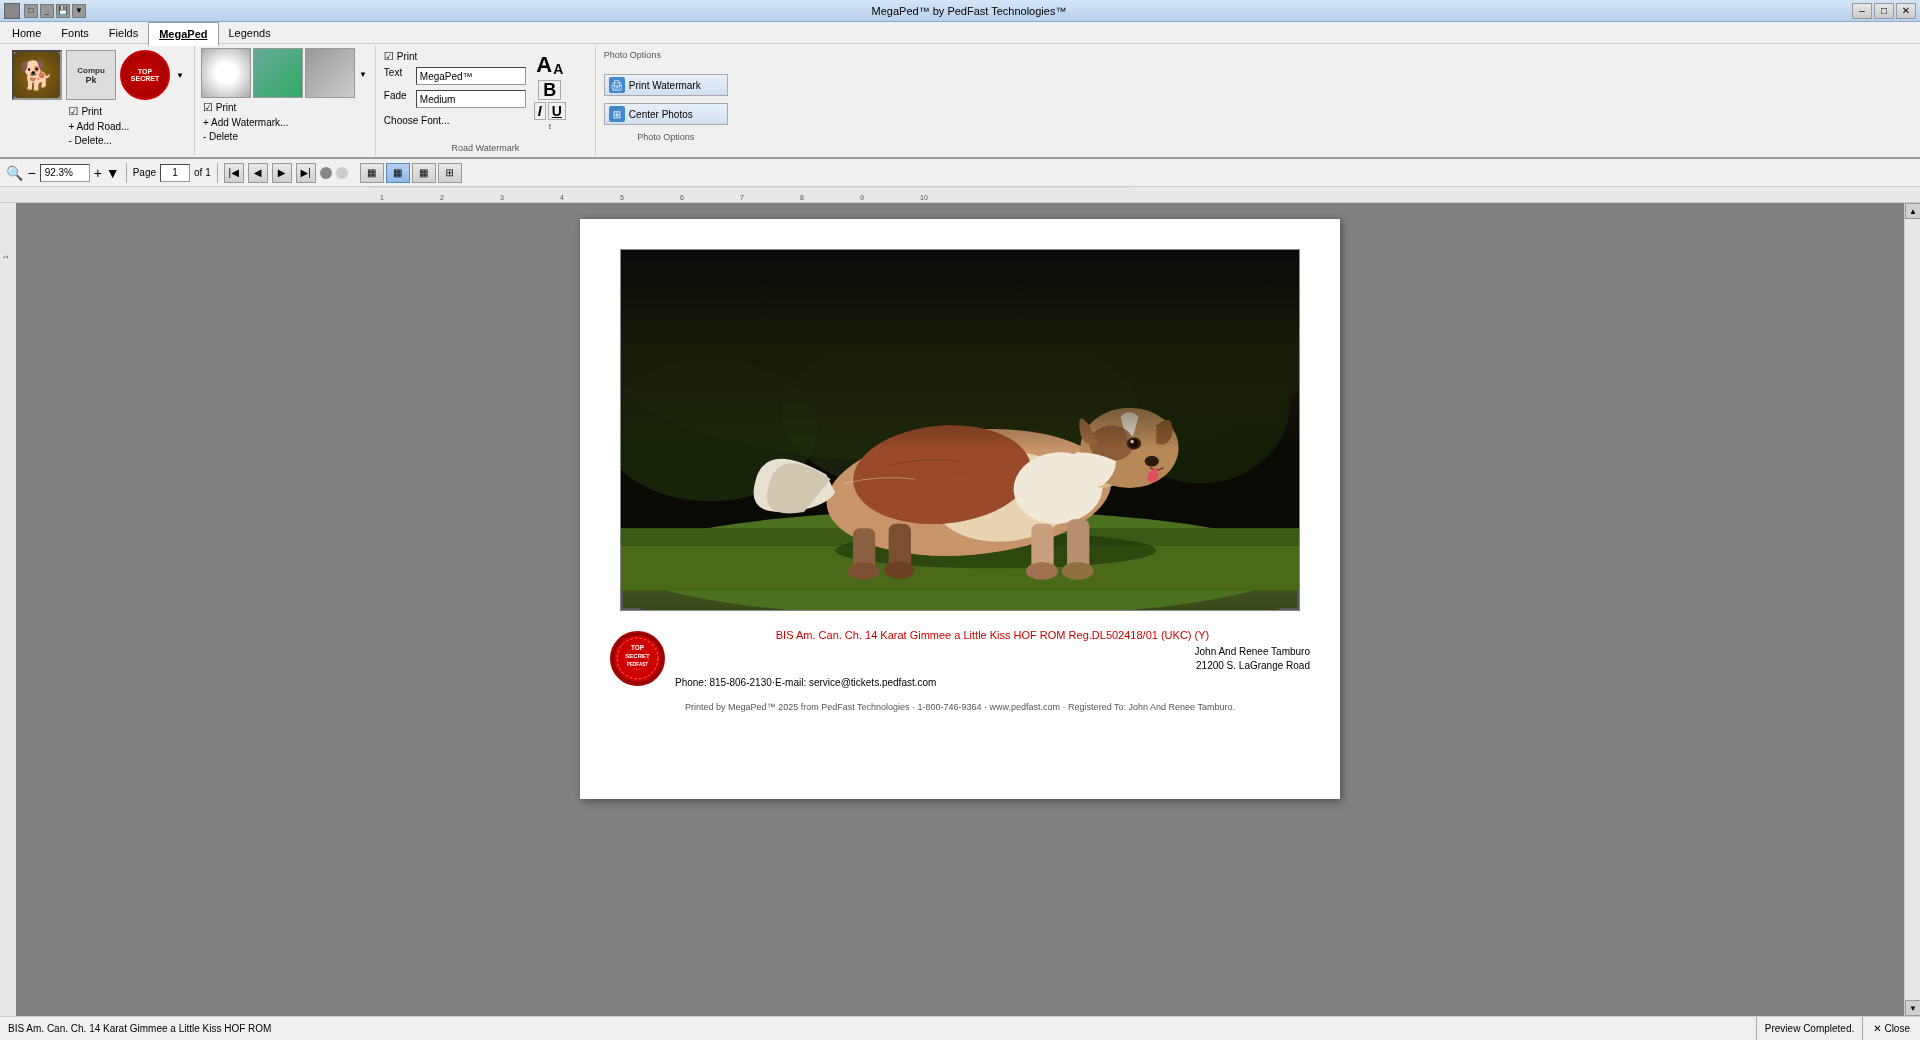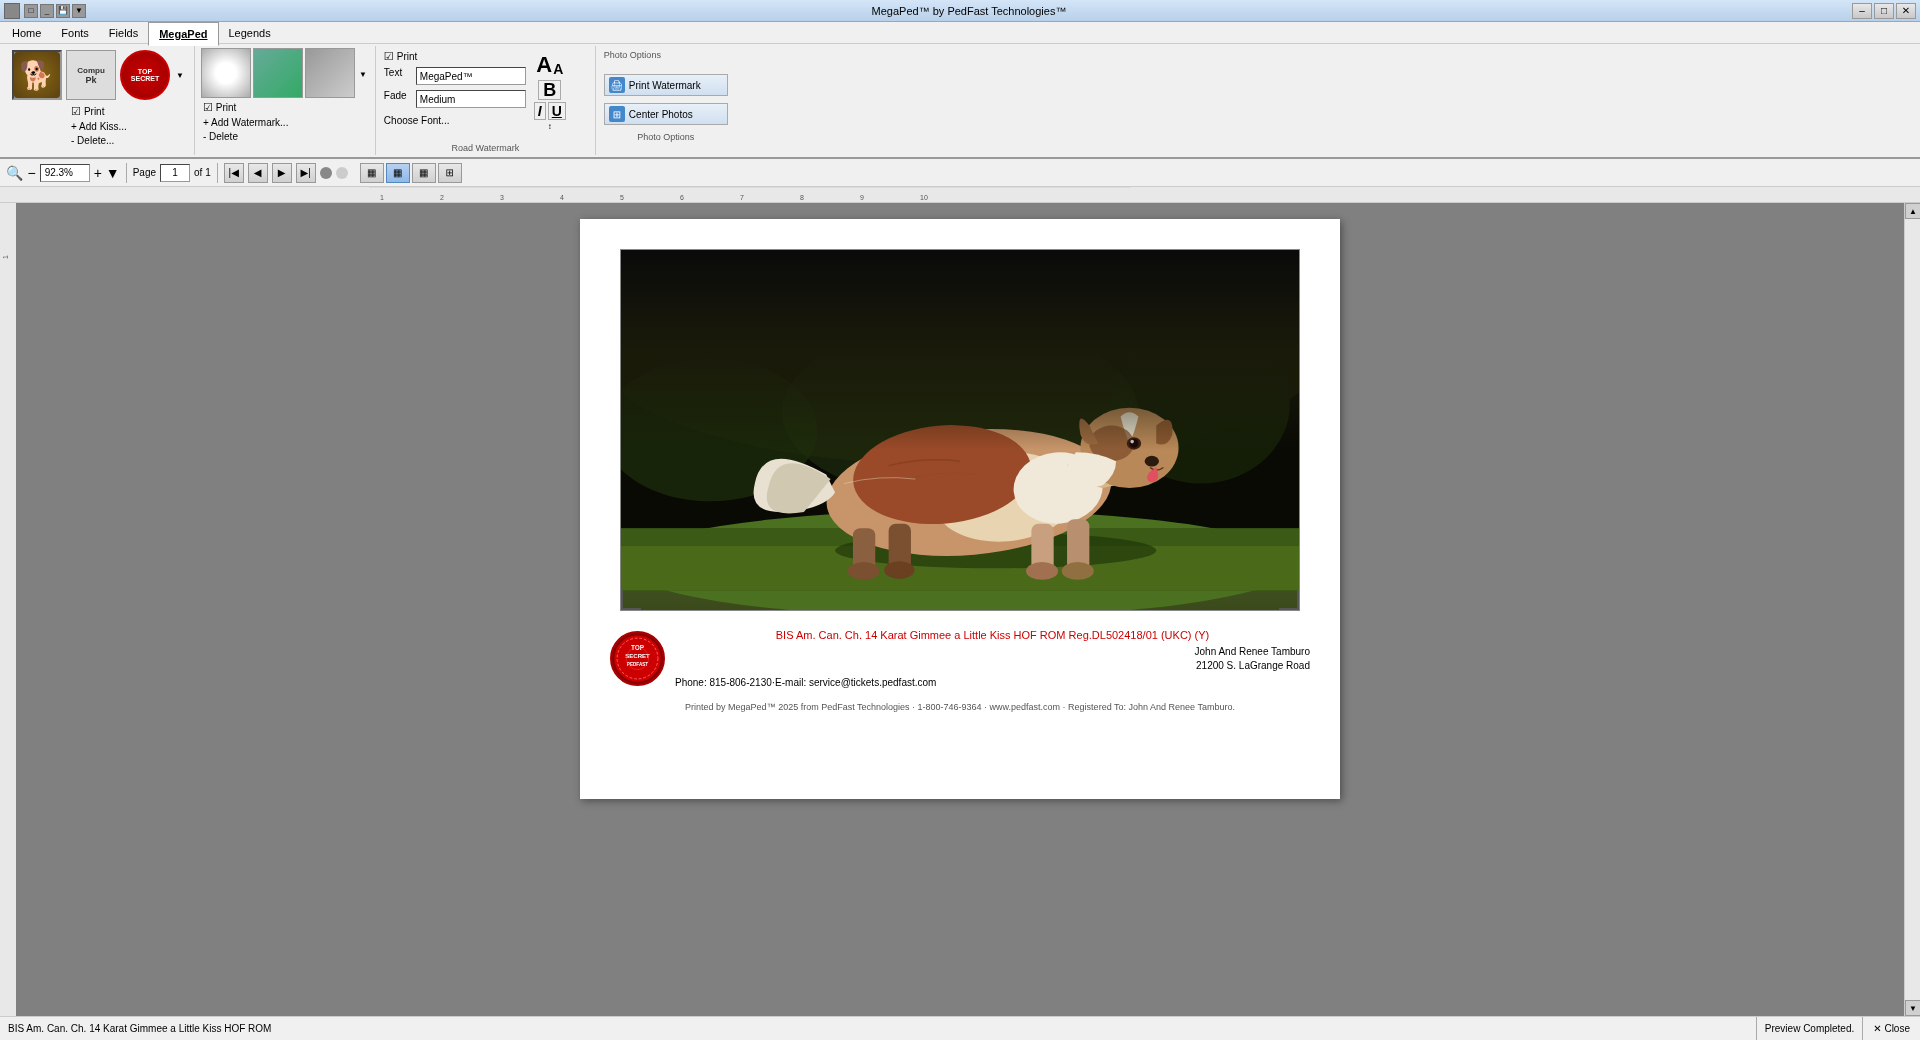--- a/index.html
+++ b/index.html
@@ -559,21 +559,21 @@
       </div>
       <div class="logo-seal">TOP<br>SECRET</div>
       <div class="gfx-dropdown-arrow">▼</div>
     </div>
     <div class="logo-actions">
       <div class="logo-action-btn">
         <span class="checkbox-icon">☑</span>
         <span>Print</span>
       </div>
       <div class="logo-action-btn">
-        <span>+ Add Kiss...</span>
+        <span>+ Add Road...</span>
       </div>
       <div class="logo-action-btn">
         <span>- Delete...</span>
       </div>
     </div>
     <div class="toolbar-section-label">Logo</div>
   </div>
 
   <div class="gfx-watermark-section">
     <div class="gfx-watermark-row">

